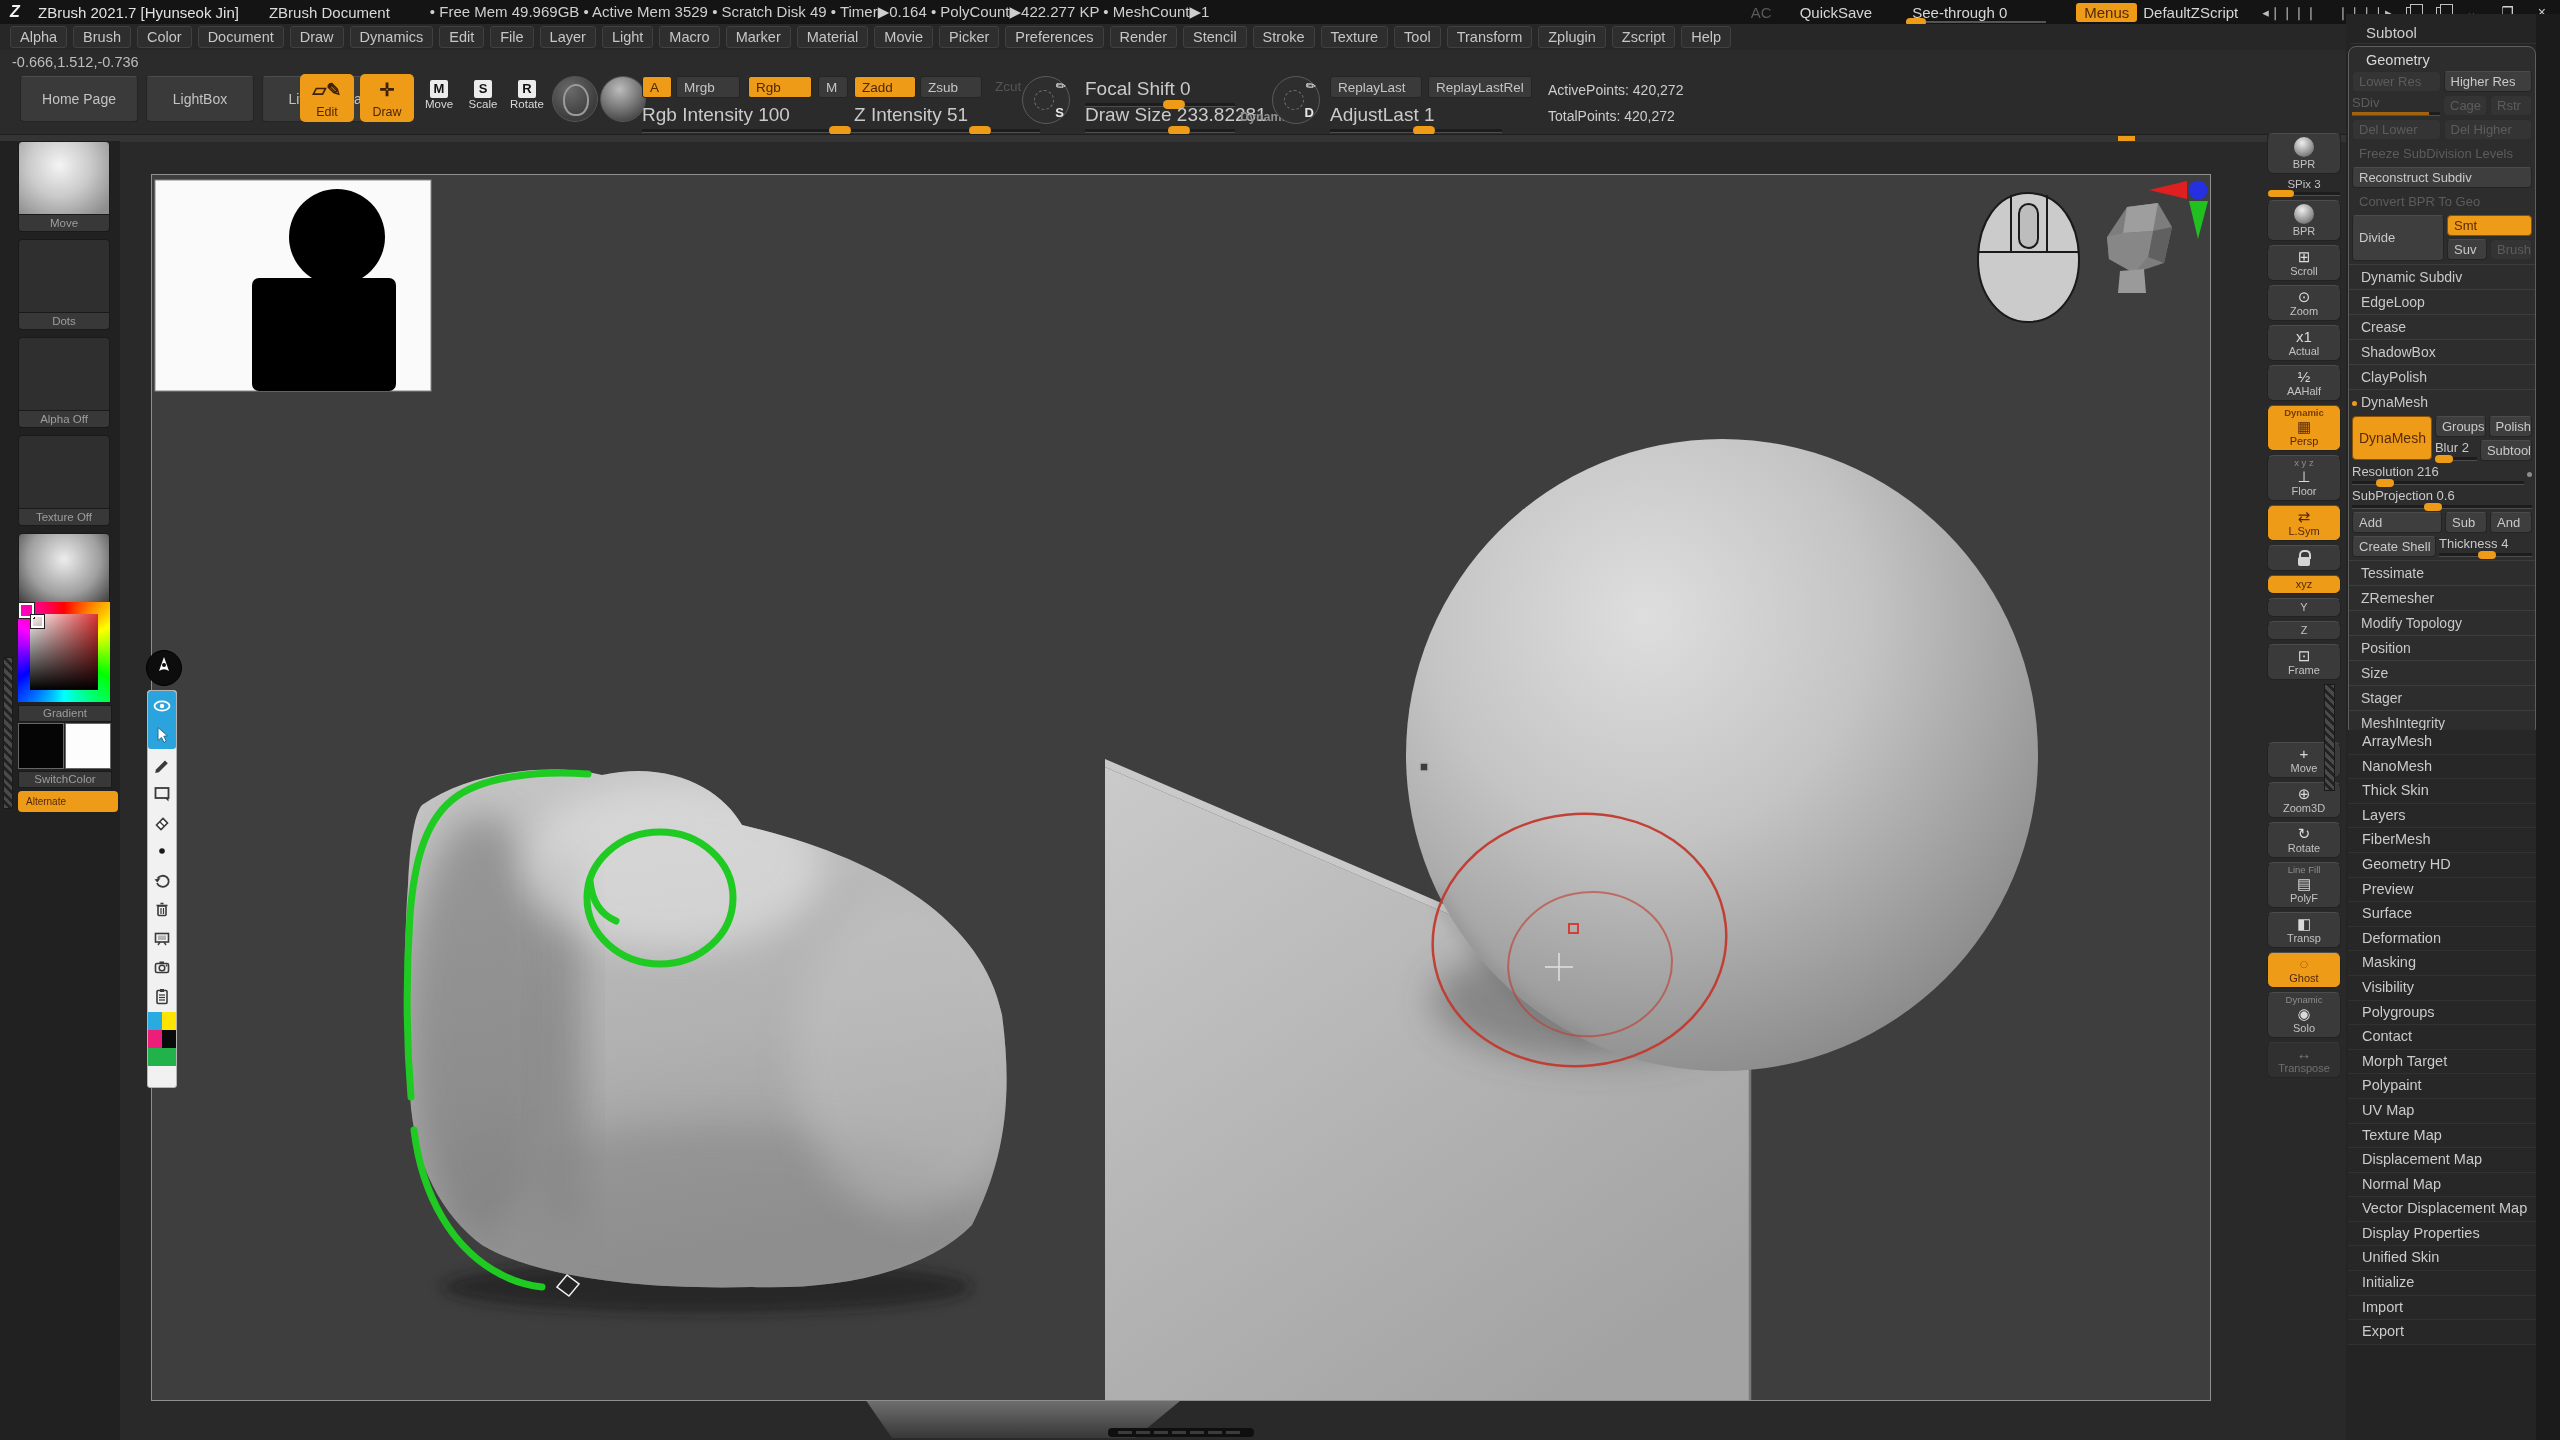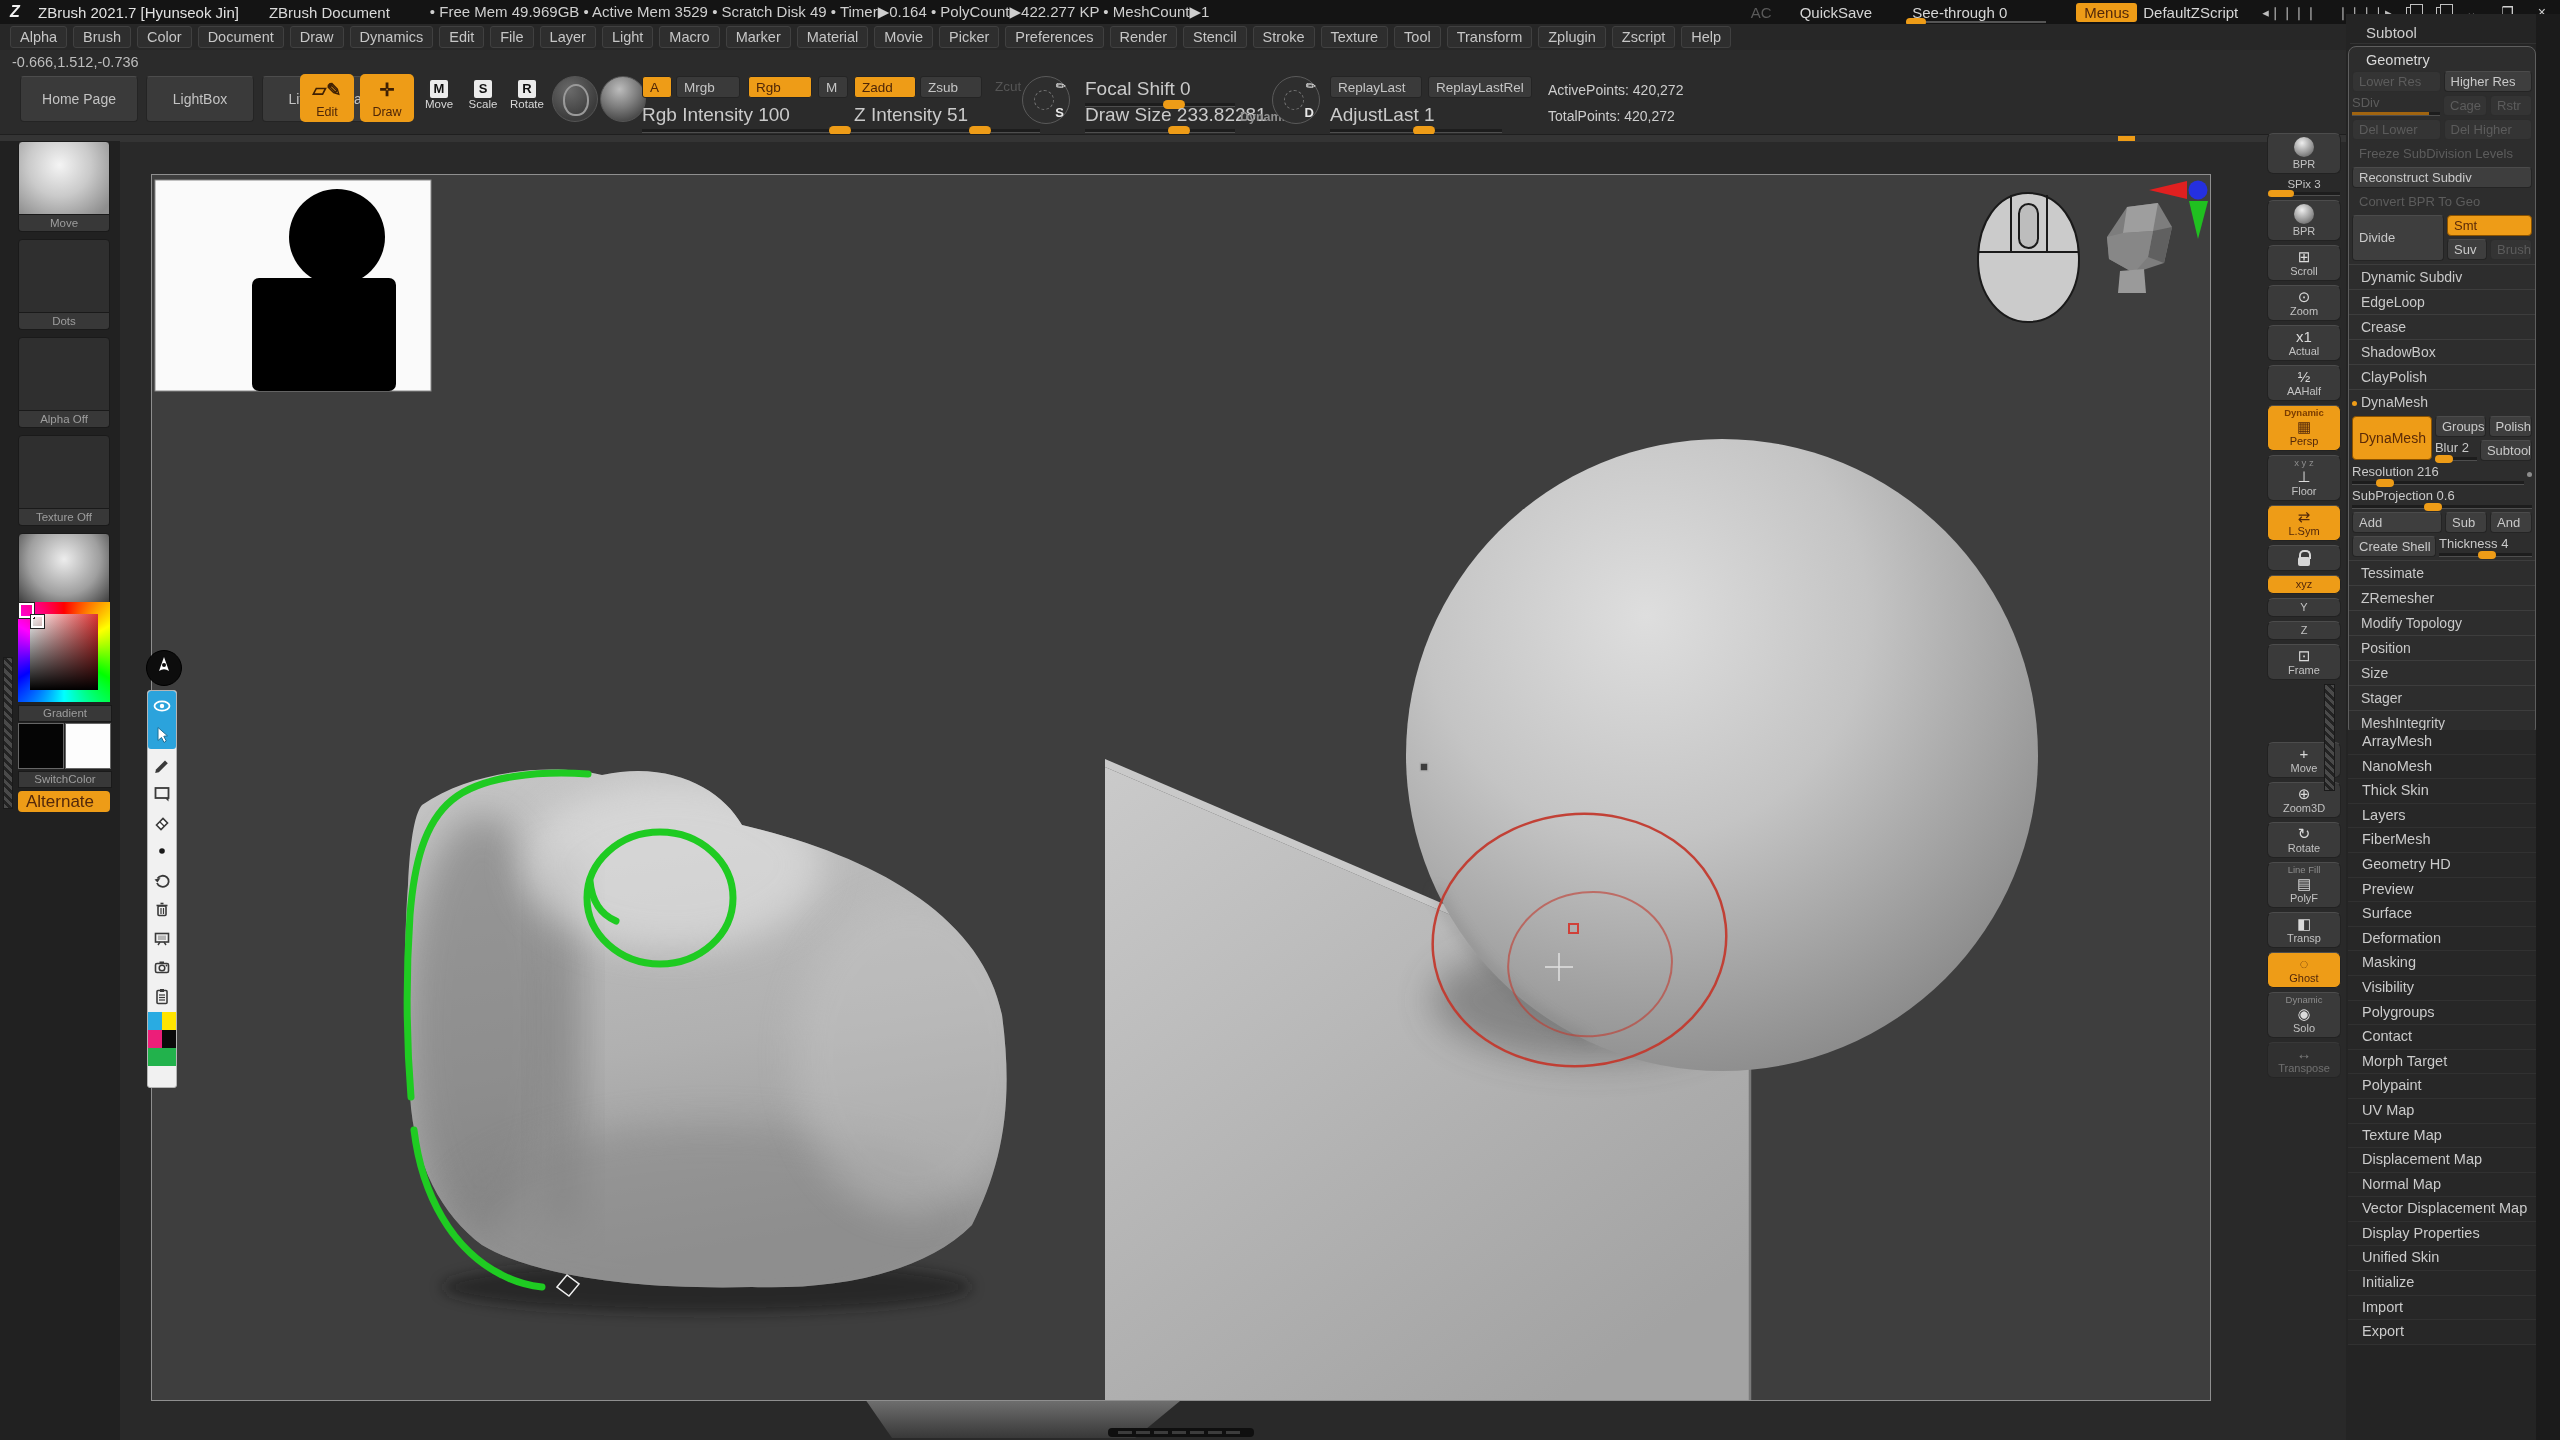--- a/index.html
+++ b/index.html
@@ -82,22 +82,22 @@
     radial-gradient(circle 7px at 64px 54px,#fff 6px,transparent 7px),
     radial-gradient(circle 7px at 78px 46px,#fff 6px,transparent 7px);background-repeat:no-repeat;}
   .picker{position:absolute;left:18px;top:461px;width:92px;height:100px;background:conic-gradient(from 0deg,#f00,#ff0,#0f0,#0ff,#00f,#f0f,#f00);}
   .picker .sv{position:absolute;left:12px;top:12px;right:12px;bottom:12px;
     background:linear-gradient(to bottom,rgba(0,0,0,0) 0%,#000 100%),linear-gradient(to right,#fff,#d33);}
   .picker .sel1{position:absolute;left:1px;top:1px;width:11px;height:11px;border:2px solid #fff;outline:1px solid #222;}
   .picker .sel2{position:absolute;left:13px;top:13px;width:9px;height:9px;border:2px solid #fff;outline:1px solid #222;}
   .traylabel{position:absolute;left:18px;width:92px;height:15px;line-height:15px;background:#383838;
     border:1px solid #1a1a1a;color:#9d9d9d;font-size:11.5px;text-align:center;}
   .swb{position:absolute;top:582px;width:44px;height:44px;border:1px solid #666;}
-  .alt{position:absolute;left:18px;top:650px;width:92px;height:21px;line-height:21px;background:var(--accent);
-    border-radius:4px;color:#53280a;font-size:17px;text-align:left;padding-left:8px;box-sizing:border-box;}
+  .alt{position:absolute;left:18px;top:650px;width:100px;height:21px;line-height:21px;background:var(--accent);
+    border-radius:4px;color:#53280a;font-size:10px;text-align:left;padding-left:8px;box-sizing:border-box;}
   .hatch{position:absolute;background:repeating-linear-gradient(45deg,#4a4a4a 0 3px,#232323 3px 6px);border:1px solid #1a1a1a;}
 
   
   .canvas{position:absolute;left:152px;top:175px;width:2058px;height:1225px;background:#3e3e3e;outline:1px solid #8f8f8f;}
   .wedge{position:absolute;left:860px;top:1401px;width:320px;height:37px;
     background:linear-gradient(#6e6e6e,#383838);clip-path:polygon(2% 0,100% 0,86% 100%,10% 100%);}
   .hscroll{position:absolute;left:1108px;top:1428px;width:146px;height:9px;background:#0f0f0f;border-radius:4px;}
   .hscroll:after{content:"";position:absolute;left:10px;right:10px;top:3px;height:3px;
     background:repeating-linear-gradient(90deg,#3c3c3c 0 14px,#0f0f0f 14px 18px);}
 

